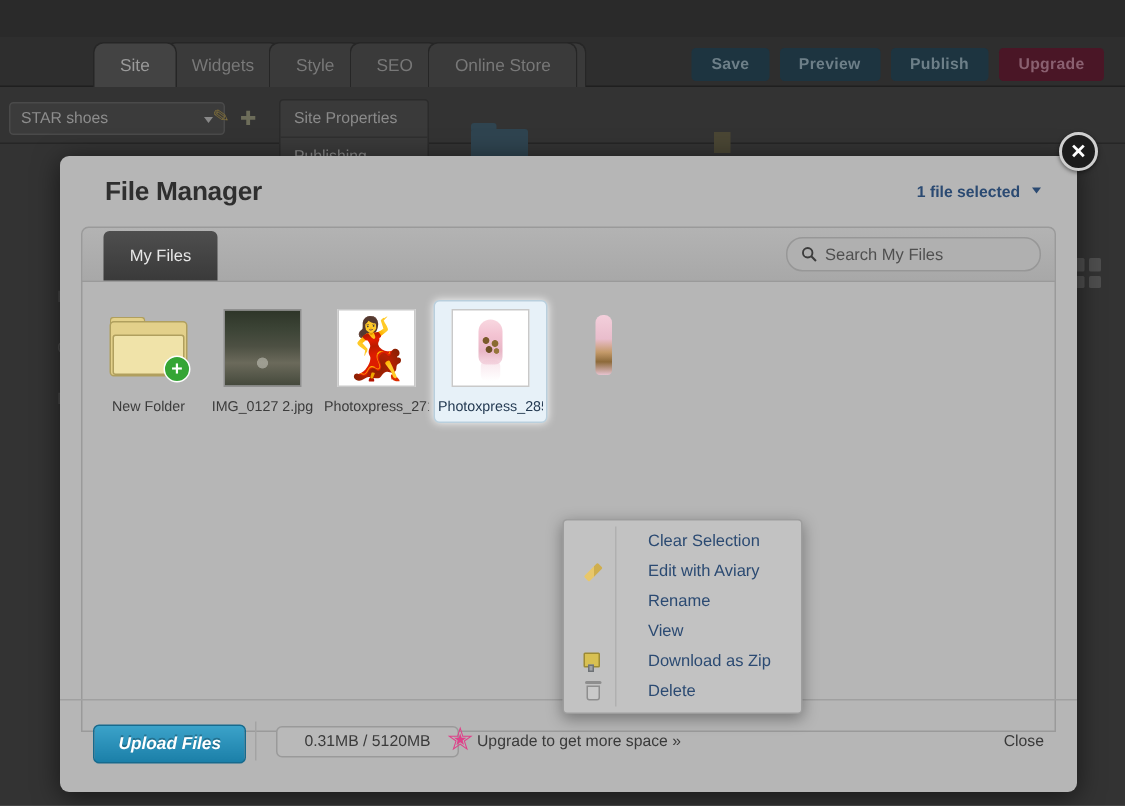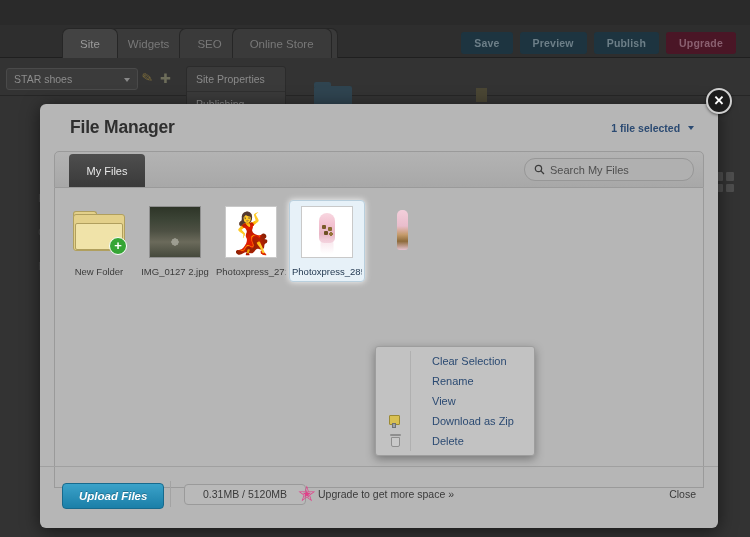--- a/index.html
+++ b/index.html
@@ -44,21 +44,21 @@
   .bg-btns { position: absolute; right: 14px; top: 32px; display: flex; gap: 7px; }
   .bg-btn {
     font-size: 10.5px; font-weight: bold;
     color: #6d7f88; padding: 5px 13px; border-radius: 3px;
     background: #1d3440; letter-spacing: .2px;
   }
   .bg-btn.upgrade { background: #4a1626; color: #8a6070; }
 
   .bg-row2 { position:absolute; left:0; top:58px; width:750px; height:38px; background:#333; border-bottom:1px solid #262626;}
   .bg-select {
-    position:absolute; left:6px; top:68px; width:132px; height:22px;
+    position:absolute; left:6px; top:68px; width:144px; height:22px;
     border:1px solid #4a4a4a; border-radius:3px; background:#3b3b3b;
     color:#8d8d8d; font-size:10.5px; line-height:21px; padding-left:7px;
   }
   .bg-select .caret { position:absolute; right:7px; top:9px; border-left:3.5px solid transparent; border-right:3.5px solid transparent; border-top:4px solid #888; }
   .bg-pencil { position:absolute; left:142px; top:70px; font-size:13px; color:#7a6a3a; transform:rotate(-10deg); }
   .bg-plus  { position:absolute; left:160px; top:71px; font-size:13px; color:#6d6d5a; }
 
   .bg-panel {
     position:absolute; left:186px; top:66px; width:100px; height:46px;
     background:#3a3a3a; border:1px solid #2b2b2b; border-radius:3px 3px 0 0;
@@ -294,20 +294,21 @@
 
 <div id="app">
 
   <div class="bg-layer">
     <div class="bg-topstrip"></div>
     <div class="bg-tabbar"></div>
 
     <div class="bg-tabs">
       <div class="bg-tab active"><span>Site</span></div>
       <div class="bg-tab"><span>Widgets</span></div>
+      <div class="bg-tab"><span>Style</span></div>
       <div class="bg-tab"><span>SEO</span></div>
       <div class="bg-tab"><span>Online Store</span></div>
       <div class="bg-tab-tail"></div>
     </div>
 
     <div class="bg-btns">
       <div class="bg-btn">Save</div>
       <div class="bg-btn">Preview</div>
       <div class="bg-btn">Publish</div>
       <div class="bg-btn upgrade">Upgrade</div>
@@ -422,20 +423,24 @@
 
       </div>
 
       <div class="ctxmenu">
         <div class="ctx-sep"></div>
 
         <div class="ctx-item">
           <span>Clear Selection</span>
         </div>
 
+        <div class="ctx-item">
+          <span class="ico ico-pencil"></span>
+          <span>Edit with Aviary</span>
+        </div>
 
 
         <div class="ctx-item">
           <span>Rename</span>
         </div>
 
         <div class="ctx-item">
           <span>View</span>
         </div>
 

